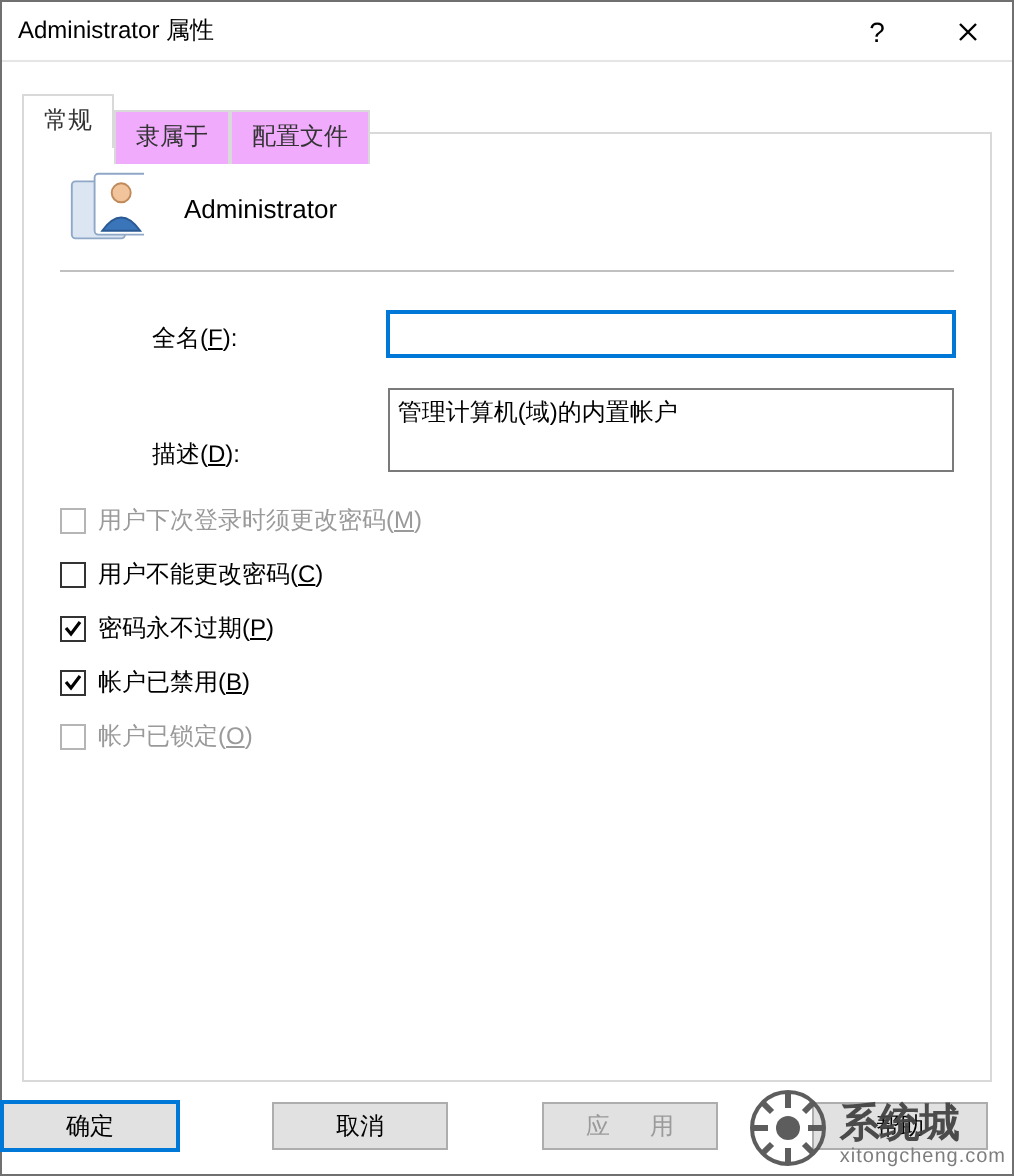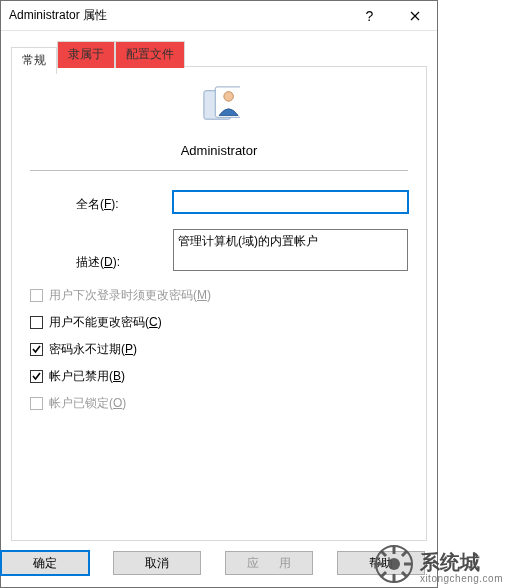--- a/index.html
+++ b/index.html
@@ -6,21 +6,21 @@
   body {
     margin: 0;
     font-family: "Microsoft YaHei", "Segoe UI", Tahoma, sans-serif;
     font-size: 12px;
     background: #fff;
     width: 507px;
     height: 588px;
     overflow: hidden;
   }
   .window {
-    width: 438px;
+    width: 507px;
     height: 588px;
     background: #fff;
     border: 1px solid #707070;
     display: flex;
     flex-direction: column;
   }
   .titlebar {
     height: 30px;
     display: flex;
     align-items: center;
@@ -64,38 +64,37 @@
     position: relative;
     color: #333;
   }
   .tab.active {
     background: #fff;
     border-color: #d9d9d9;
     top: 8px;
     padding-bottom: 5px;
   }
   .tab.inactive {
-    background: #ef4444;
-    top: 2px;
+    background: #f0abfc;
+    top: 16px;
   }
   .tabpanel {
     border: 1px solid #d9d9d9;
     border-top: 1px solid #d9d9d9;
     flex: 1;
     padding: 18px 18px 10px 18px;
     position: relative;
     z-index: 1;
     margin-top: 0;
   }
   .header-row {
     display: flex;
     align-items: center;
     gap: 20px;
     margin-bottom: 12px;
-    flex-direction: column;
   }
   .user-icon {
     width: 38px;
     height: 38px;
     position: relative;
     margin-left: 4px;
   }
   .user-icon svg { width: 38px; height: 38px; }
   .username { font-size: 13px; color: #000; }
   .hr {

